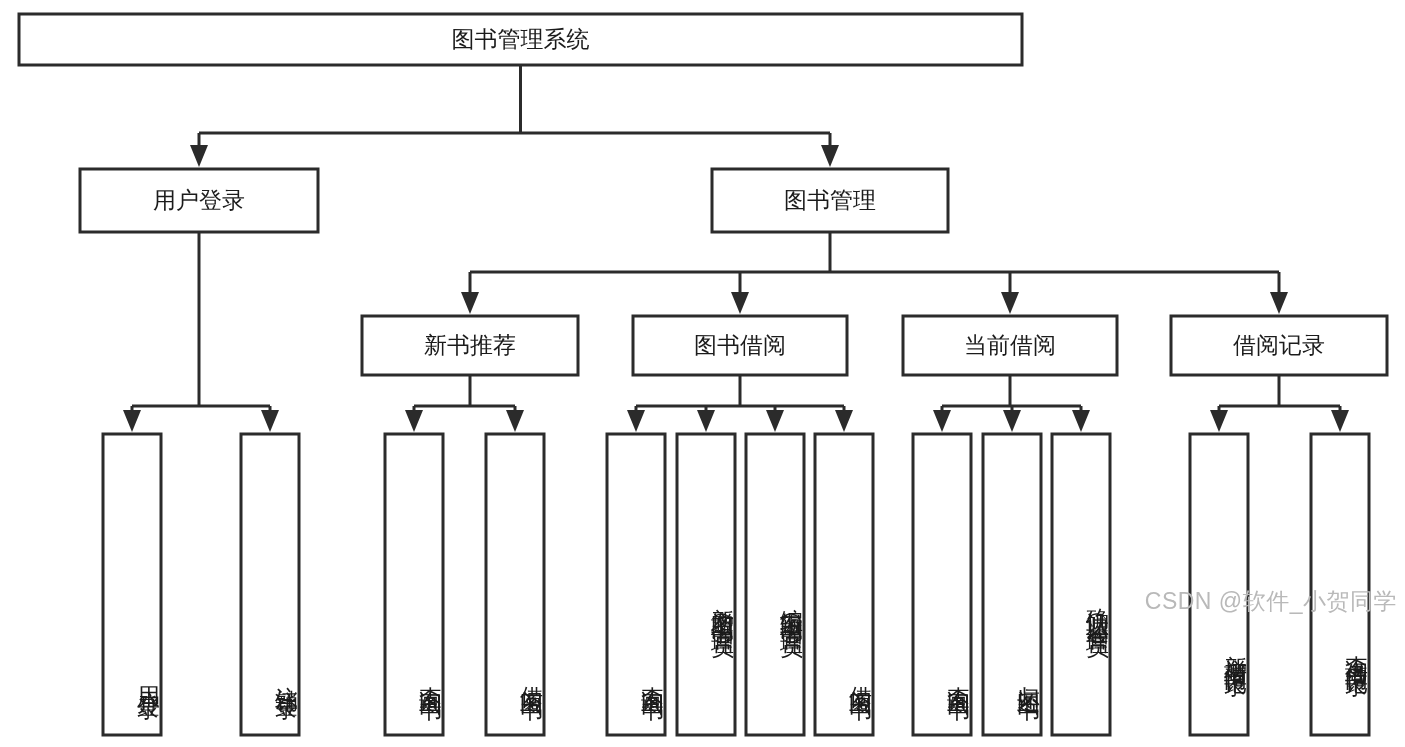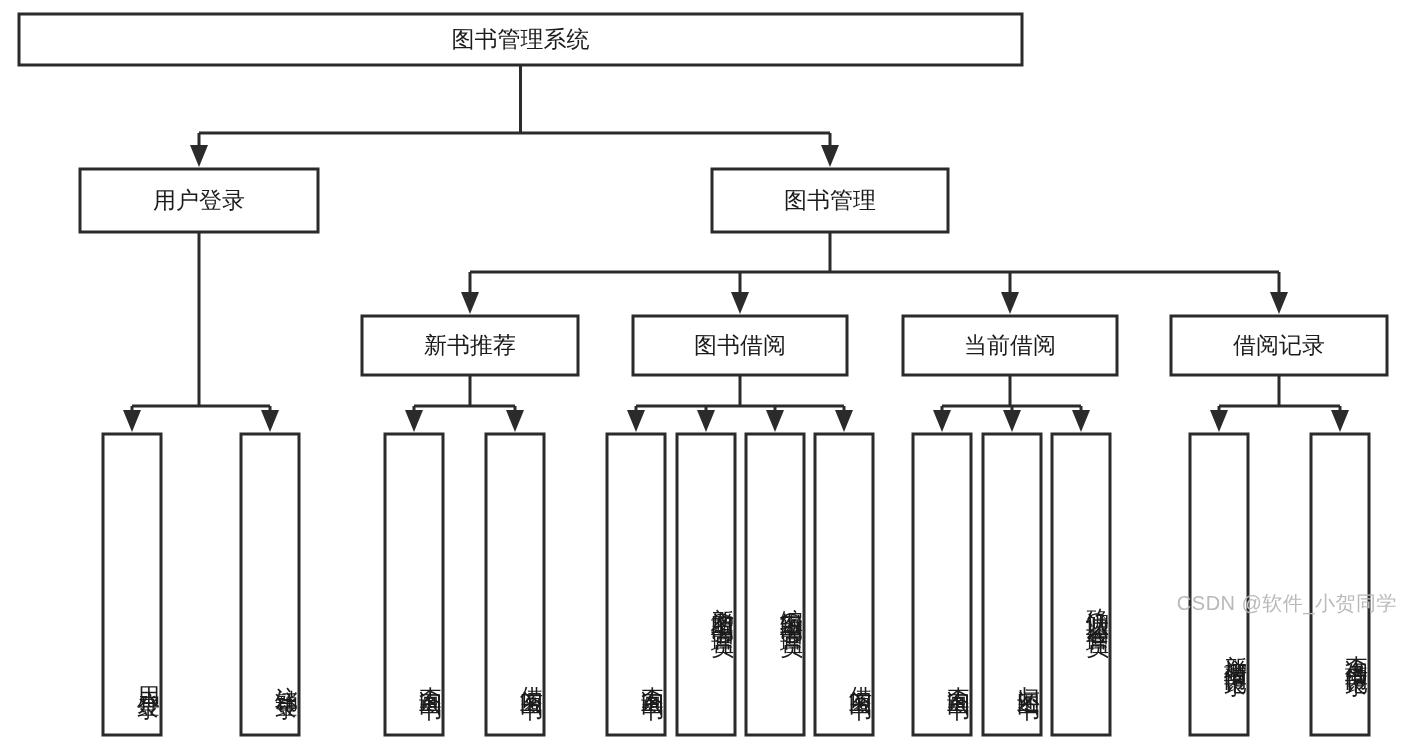--- a/index.html
+++ b/index.html
@@ -61,21 +61,21 @@
     pointer-events: none;
     display: flex;
     align-items: flex-start;
     justify-content: center;
   }
   .watermark {
     position: absolute;
     right: 8px;
     bottom: 4px;
     font-family: "Liberation Sans", "DejaVu Sans", sans-serif;
-    font-size: 20px;
+    font-size: 23px;
     color: #b9b9b9;
     white-space: nowrap;
     letter-spacing: 0.5px;
   }
 </style>
 </head>
 <body>
 
 <div id="diagram-root">
   <svg id="flow" viewBox="0 0 1405 747">

